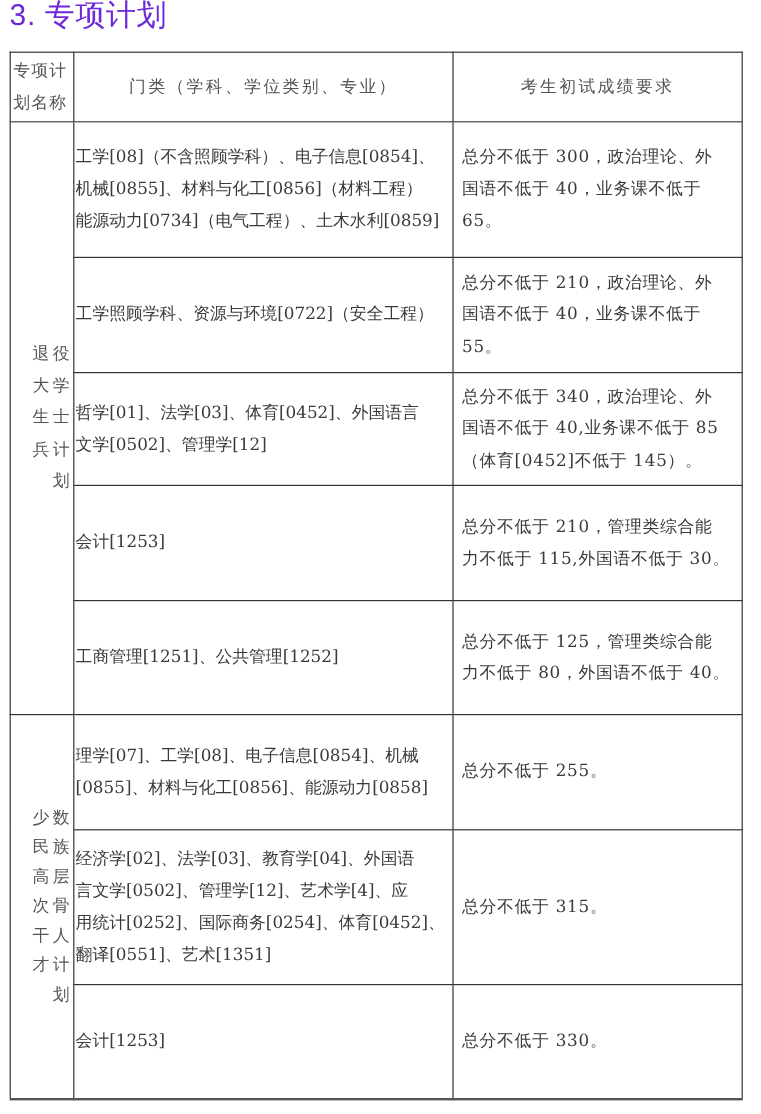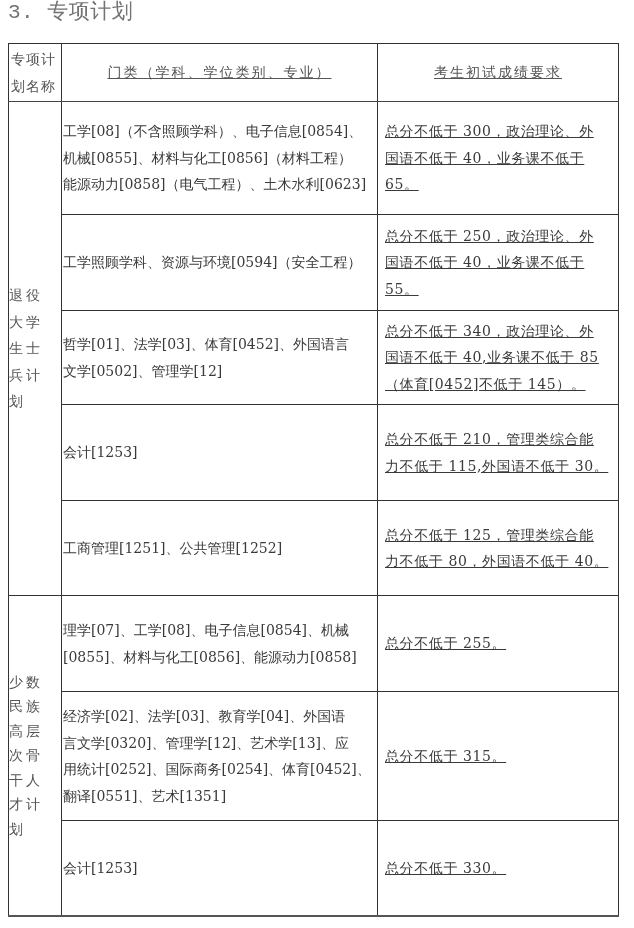--- a/index.html
+++ b/index.html
@@ -10,24 +10,24 @@
     body {
       width: 634px;
       height: 928px;
       position: relative;
       overflow: hidden;
     }
     .page-title {
       position: absolute;
       left: 8px;
       top: 0px;
-      font-family: Liberation Mono, monospace;
-      font-size: 21px;
+      font-family: Liberation Sans, sans-serif;
+      font-size: 25px;
       line-height: 26px;
-      color: #737373;
+      color: #6d28d9;
       letter-spacing: 0.5px;
     }
     .plan-table {
       position: absolute;
       left: 8px;
       top: 43px;
       width: 488px;
       border-collapse: collapse;
       table-layout: fixed;
       font-family: "DejaVu Serif", "Liberation Serif", serif;
@@ -57,38 +57,37 @@
     .head-row th { border-bottom: 1.5px solid #444; }
     .th-name {
       text-align: left;
       padding-left: 2px !important;
       line-height: 26px;
       letter-spacing: 1px;
     }
     .th-center {
       text-align: center;
       letter-spacing: 2px;
-      text-decoration: underline;
     }
     .cell-cat {
       padding-left: 1px !important;
     }
     .cell-req {
       padding-left: 7px !important;
       padding-right: 3px !important;
     }
     .line {
       display: block;
       white-space: nowrap;
       line-height: 26.5px;
       overflow: hidden;
     }
-    .cell-req .line { letter-spacing: 0.6px; text-decoration: underline; }
+    .cell-req .line { letter-spacing: 0.6px; }
     .group-cell {
-      text-align: left;
+      text-align: right;
       color: #555;
       letter-spacing: 3px;
       margin-left: 12px;
     }
     .group-cell .gline {
       display: block;
       white-space: nowrap;
     }
     .g1 .gline { line-height: 26.5px; }
     .g2 .gline { line-height: 24.5px; }
@@ -127,34 +126,34 @@
     <td class="group-cell g1" rowspan="5">
       <span class="gline">退役</span>
       <span class="gline">大学</span>
       <span class="gline">生士</span>
       <span class="gline">兵计</span>
       <span class="gline">划</span>
     </td>
     <td class="cell-cat">
       <span class="line">工学[08]（不含照顾学科）、电子信息[0854]、</span>
       <span class="line">机械[0855]、材料与化工[0856]（材料工程）</span>
-      <span class="line">能源动力[0858]（电气工程）、土木水利[0623]</span>
+      <span class="line">能源动力[0734]（电气工程）、土木水利[0859]</span>
     </td>
     <td class="cell-req">
       <span class="line">总分不低于 300，政治理论、外</span>
       <span class="line">国语不低于 40，业务课不低于</span>
       <span class="line">65。</span>
     </td>
   </tr>
   <tr class="r2">
     <td class="cell-cat">
-      <span class="line">工学照顾学科、资源与环境[0594]（安全工程）</span>
-    </td>
-    <td class="cell-req">
-      <span class="line">总分不低于 250，政治理论、外</span>
+      <span class="line">工学照顾学科、资源与环境[0722]（安全工程）</span>
+    </td>
+    <td class="cell-req">
+      <span class="line">总分不低于 210，政治理论、外</span>
       <span class="line">国语不低于 40，业务课不低于</span>
       <span class="line">55。</span>
     </td>
   </tr>
   <tr class="r3">
     <td class="cell-cat">
       <span class="line">哲学[01]、法学[03]、体育[0452]、外国语言</span>
       <span class="line">文学[0502]、管理学[12]</span>
     </td>
     <td class="cell-req">
@@ -196,21 +195,21 @@
       <span class="line">理学[07]、工学[08]、电子信息[0854]、机械</span>
       <span class="line">[0855]、材料与化工[0856]、能源动力[0858]</span>
     </td>
     <td class="cell-req">
       <span class="line">总分不低于 255。</span>
     </td>
   </tr>
   <tr class="r7">
     <td class="cell-cat">
       <span class="line">经济学[02]、法学[03]、教育学[04]、外国语</span>
-      <span class="line">言文学[0320]、管理学[12]、艺术学[13]、应</span>
+      <span class="line">言文学[0502]、管理学[12]、艺术学[4]、应</span>
       <span class="line">用统计[0252]、国际商务[0254]、体育[0452]、</span>
       <span class="line">翻译[0551]、艺术[1351]</span>
     </td>
     <td class="cell-req">
       <span class="line">总分不低于 315。</span>
     </td>
   </tr>
   <tr class="r8">
     <td class="cell-cat">
       <span class="line">会计[1253]</span>

